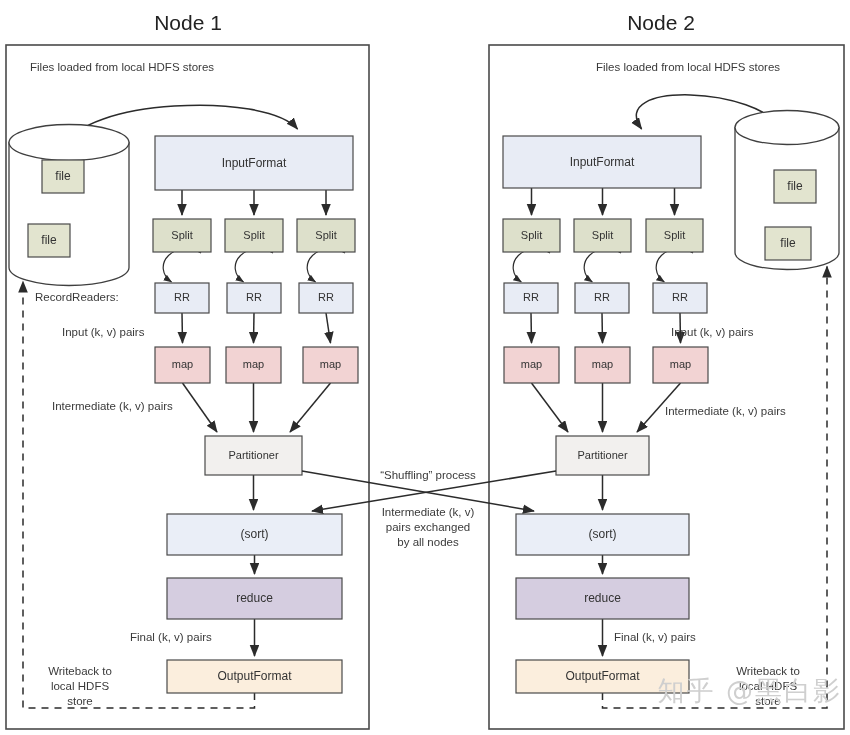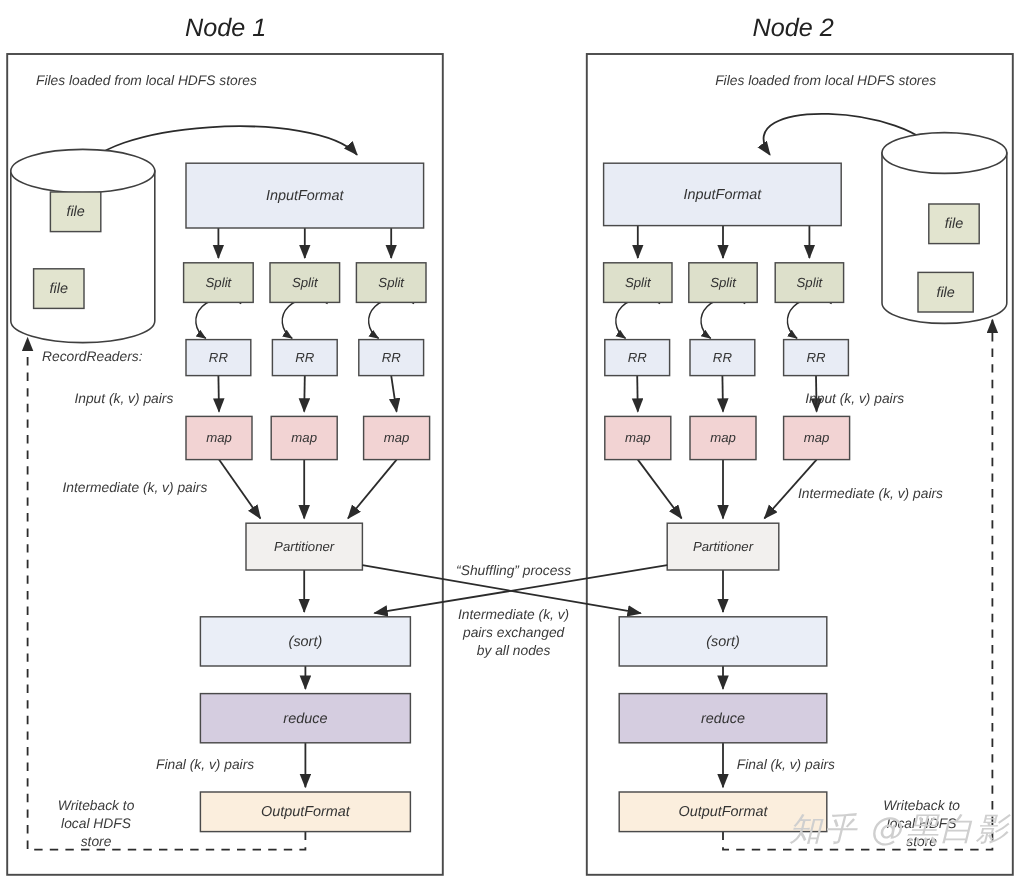--- a/index.html
+++ b/index.html
@@ -1,18 +1,18 @@
 <!DOCTYPE html>
 <html><head>
 <meta charset="utf-8">
 <style>
   html,body{margin:0;padding:0;background:#ffffff;}
   body{width:850px;height:735px;overflow:hidden;
        font-family:"Liberation Sans","DejaVu Sans",sans-serif;color:#1a1a1a;}
-  #stage{position:relative;width:850px;height:735px;font-style:italic;}
+  #stage{position:relative;width:850px;height:735px;}
   svg#diagram{position:absolute;left:0;top:0;width:850px;height:735px;}
   .node-title{font-size:21px;fill:#222;text-anchor:middle;}
   .box-label{font-size:12px;fill:#333;text-anchor:middle;dominant-baseline:middle;}
   .box-label.small{font-size:11px;}
   .annot{font-size:11.5px;fill:#3a3a3a;}
   .annot.mid{text-anchor:middle;}
   .frame{fill:none;stroke:#4a4a4a;stroke-width:1.6;}
   .cyl{fill:#ffffff;stroke:#3f3f3f;stroke-width:1.3;}
   .flow{fill:none;stroke:#2b2b2b;stroke-width:1.5;}
   .dashed{fill:none;stroke:#2b2b2b;stroke-width:1.5;stroke-dasharray:7 6;}

